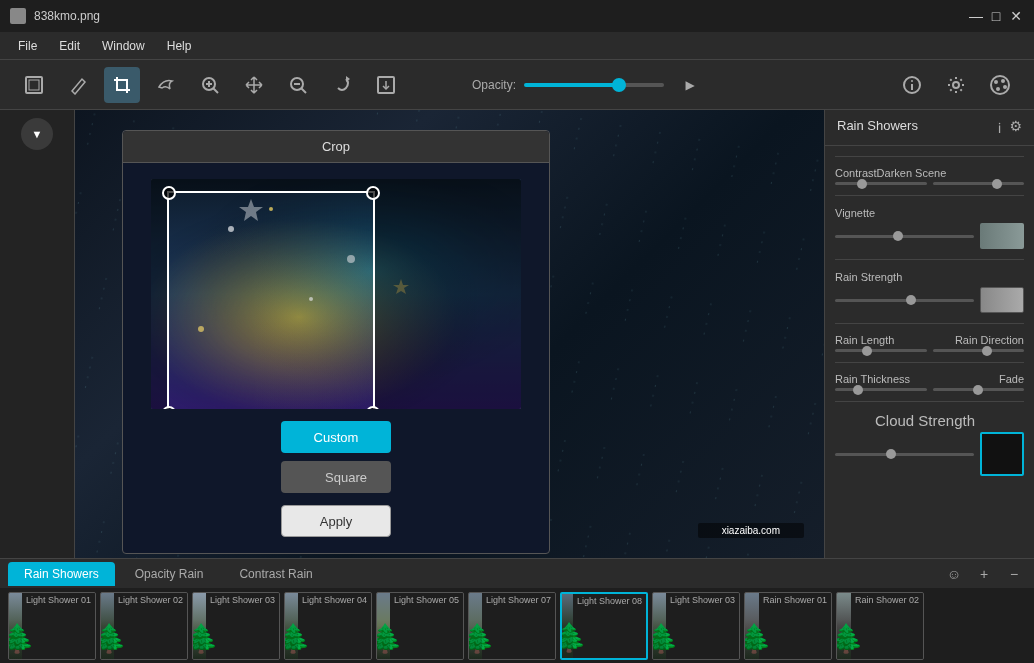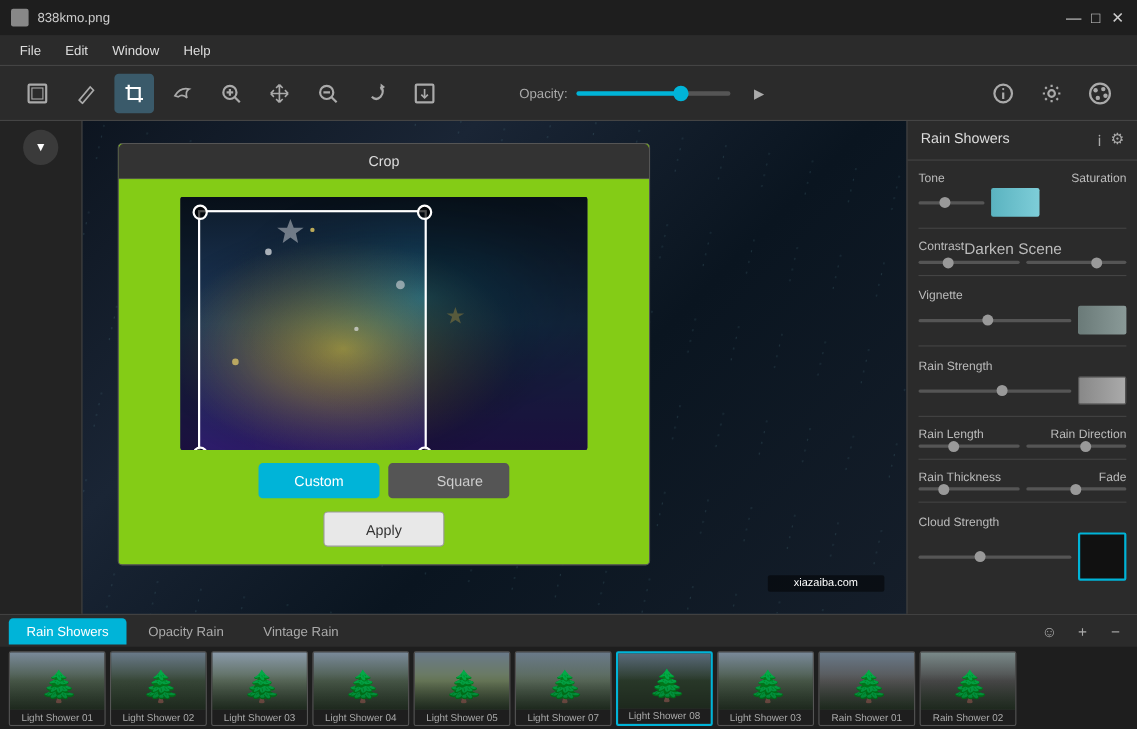--- a/index.html
+++ b/index.html
@@ -162,23 +162,23 @@
     .bg-overlay {
       position: absolute;
       top: 0; left: 0; right: 0; bottom: 0;
       background: linear-gradient(135deg, #0d1520 0%, #1a2535 30%, #0a1520 60%, #151e2a 100%);
     }
 
     
     .crop-dialog {
       position: absolute;
       top: 20px;
-      left: 32px;
-      width: 484px;
-      background: #84cc16;
+      left: 47px;
+      width: 428px;
+      background: #0f172a;
       border: 1px solid #555;
       border-radius: 4px;
       z-index: 10;
     }
     .crop-titlebar {
       background: #333;
       padding: 8px 12px;
       text-align: center;
       font-size: 13px;
       color: #ddd;
@@ -233,20 +233,21 @@
     }
     .crop-handle.tl { top: -7px; left: -7px; }
     .crop-handle.tr { top: -7px; right: -7px; }
     .crop-handle.bl { bottom: -7px; left: -7px; }
     .crop-handle.br { bottom: -7px; right: -7px; }
 
     
     .crop-button-row {
       display: flex;
       gap: 8px;
+      flex-direction: column;
     }
     .crop-mode-btn {
       width: 110px;
       height: 32px;
       border: none;
       border-radius: 4px;
       cursor: pointer;
       font-size: 13px;
       font-weight: 500;
     }
@@ -363,21 +364,21 @@
       overflow: hidden;
     }
     .film-item {
       width: 88px;
       height: 68px;
       flex-shrink: 0;
       background: #333;
       border-radius: 2px;
       border: 1px solid #555;
       display: flex;
-      flex-direction: column;
+      flex-direction: row;
       overflow: hidden;
       cursor: pointer;
       position: relative;
     }
     .film-item.selected {
       border: 2px solid #00b4d8;
     }
     .film-img {
       flex: 1;
       background: linear-gradient(180deg, #5a6a5a 0%, #3a4a3a 50%, #7a8a6a 100%);
@@ -654,39 +655,27 @@
     <div class="right-panel-header">
       <span class="right-panel-title">Rain Showers</span>
       <div class="right-panel-icons">
         <span class="rp-icon">ℹ</span>
         <span class="rp-icon">⚙</span>
       </div>
     </div>
 
     <div class="right-panel-content">
 
-      <div>
-        <div style="display:flex; justify-content:space-between; margin-bottom:3px;">
-          <span class="rp-label" style="font-size:11px; color:#bbb;">Tone</span>
-          <span class="rp-label" style="font-size:11px; color:#bbb; width:auto;">Saturation</span>
-        </div>
-        <div style="display:flex; align-items:center; gap:6px;">
-          <div class="rp-slider" style="width:60px; flex: none;">
-            <div class="rp-thumb" style="left:40%;"></div>
-          </div>
-          <div class="rp-preview preview-teal" style="width:44px; height:26px; border-radius:2px; background:linear-gradient(90deg, #5ab3c0, #7ecdd8);"></div>
-        </div>
-      </div>
 
       <div class="divider"></div>
 
       <div>
         <div style="display:flex; justify-content:flex-start; margin-bottom:3px;">
           <span style="font-size:11px; color:#bbb;">Contrast</span>
-          <span style="font-size:14px; color:#bbb;">Darken Scene</span>
+          <span style="font-size:11px; color:#bbb;">Darken Scene</span>
         </div>
         <div style="display:flex; gap:6px; align-items:center;">
           <div class="rp-slider" style="flex:1;">
             <div class="rp-thumb" style="left:30%;"></div>
           </div>
           <div class="rp-slider" style="flex:1;">
             <div class="rp-thumb" style="left:70%;"></div>
           </div>
         </div>
       </div>
@@ -750,37 +739,37 @@
           <div class="rp-slider" style="flex:1;">
             <div class="rp-thumb" style="left:50%;"></div>
           </div>
         </div>
       </div>
 
       <div class="divider"></div>
 
       <div>
         <div style="margin-bottom:3px;">
-          <span style="font-size:11px; color:#bbb;">Cloud Strength</span>
+          <span style="font-size:15px; color:#bbb;margin-left:40px;">Cloud Strength</span>
         </div>
         <div style="display:flex; align-items:center; gap:6px;">
           <div class="rp-slider" style="flex:1;">
             <div class="rp-thumb" style="left:40%;"></div>
           </div>
           <div style="width:44px; height:44px; background:#111; border:2px solid #00b4d8; border-radius:2px;"></div>
         </div>
       </div>
     </div>
   </div>
 </div>
 
 <div class="bottom-tabs">
   <div class="bottom-tab active">Rain Showers</div>
   <div class="bottom-tab">Opacity Rain</div>
-  <div class="bottom-tab">Vintage Rain</div>
+  <div class="bottom-tab">Contrast Rain</div>
   <div class="bottom-tab-right">
     <button class="tab-icon-btn">☺</button>
     <button class="tab-icon-btn">+</button>
     <button class="tab-icon-btn">−</button>
   </div>
 </div>
 
 <div class="filmstrip" id="filmstrip-container">
 <div class="film-item">
       <div class="film-img" style="background: linear-gradient(180deg, #7a8a9a 0%, #4a5a4a 50%, #2a3a2a 100%);">

